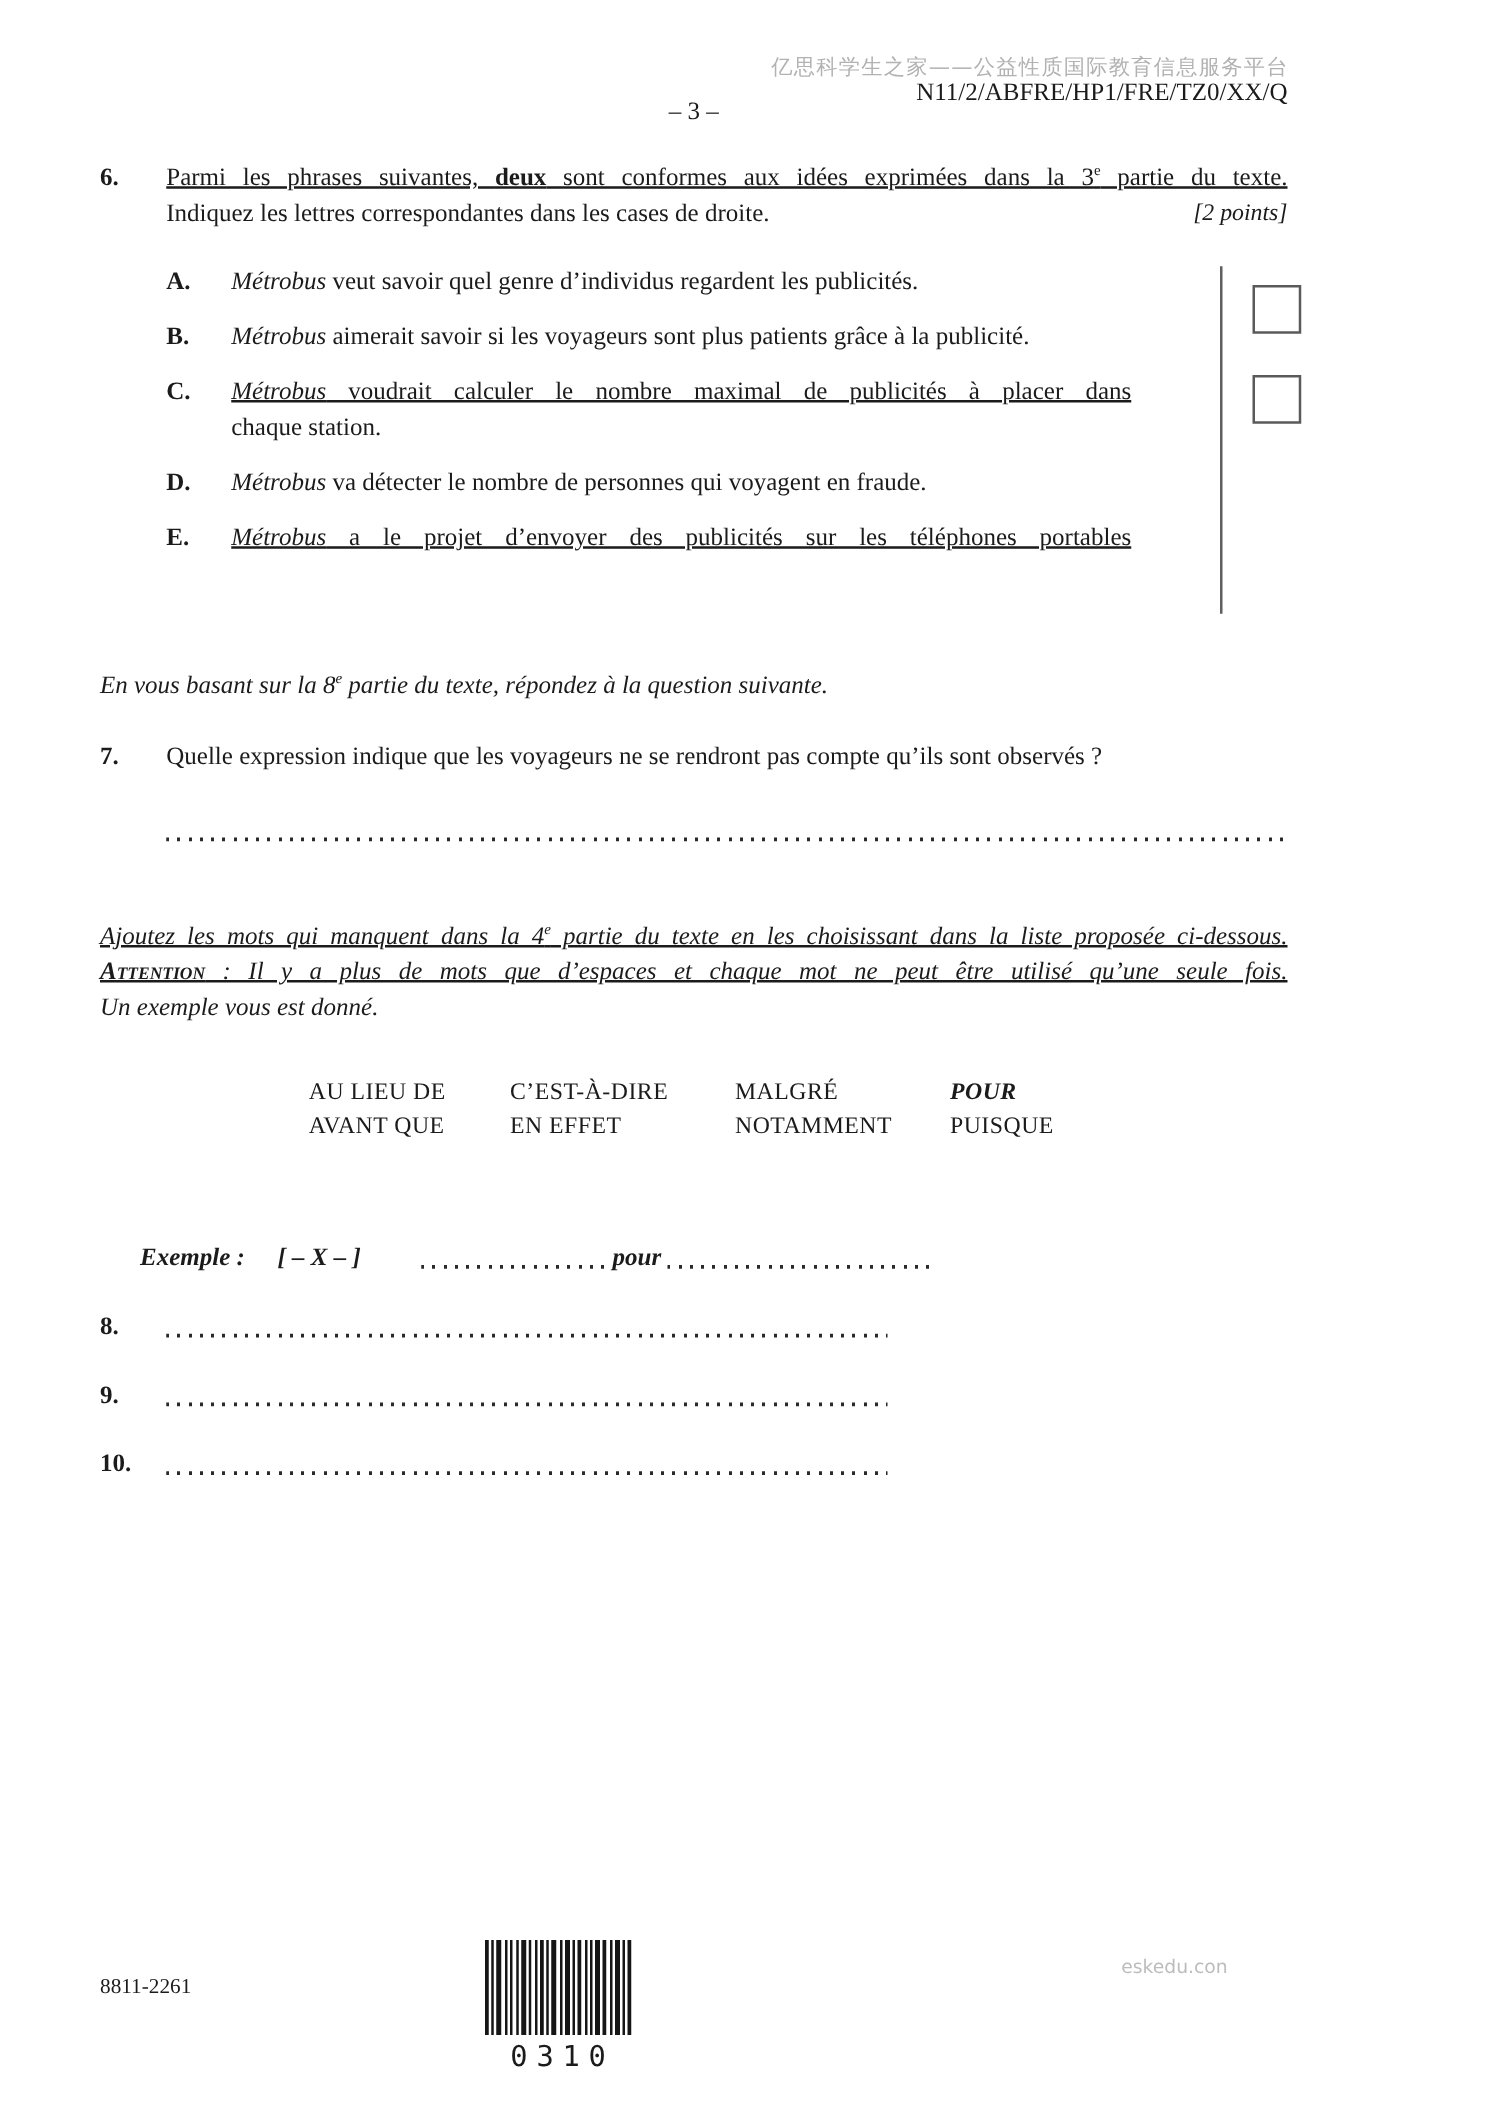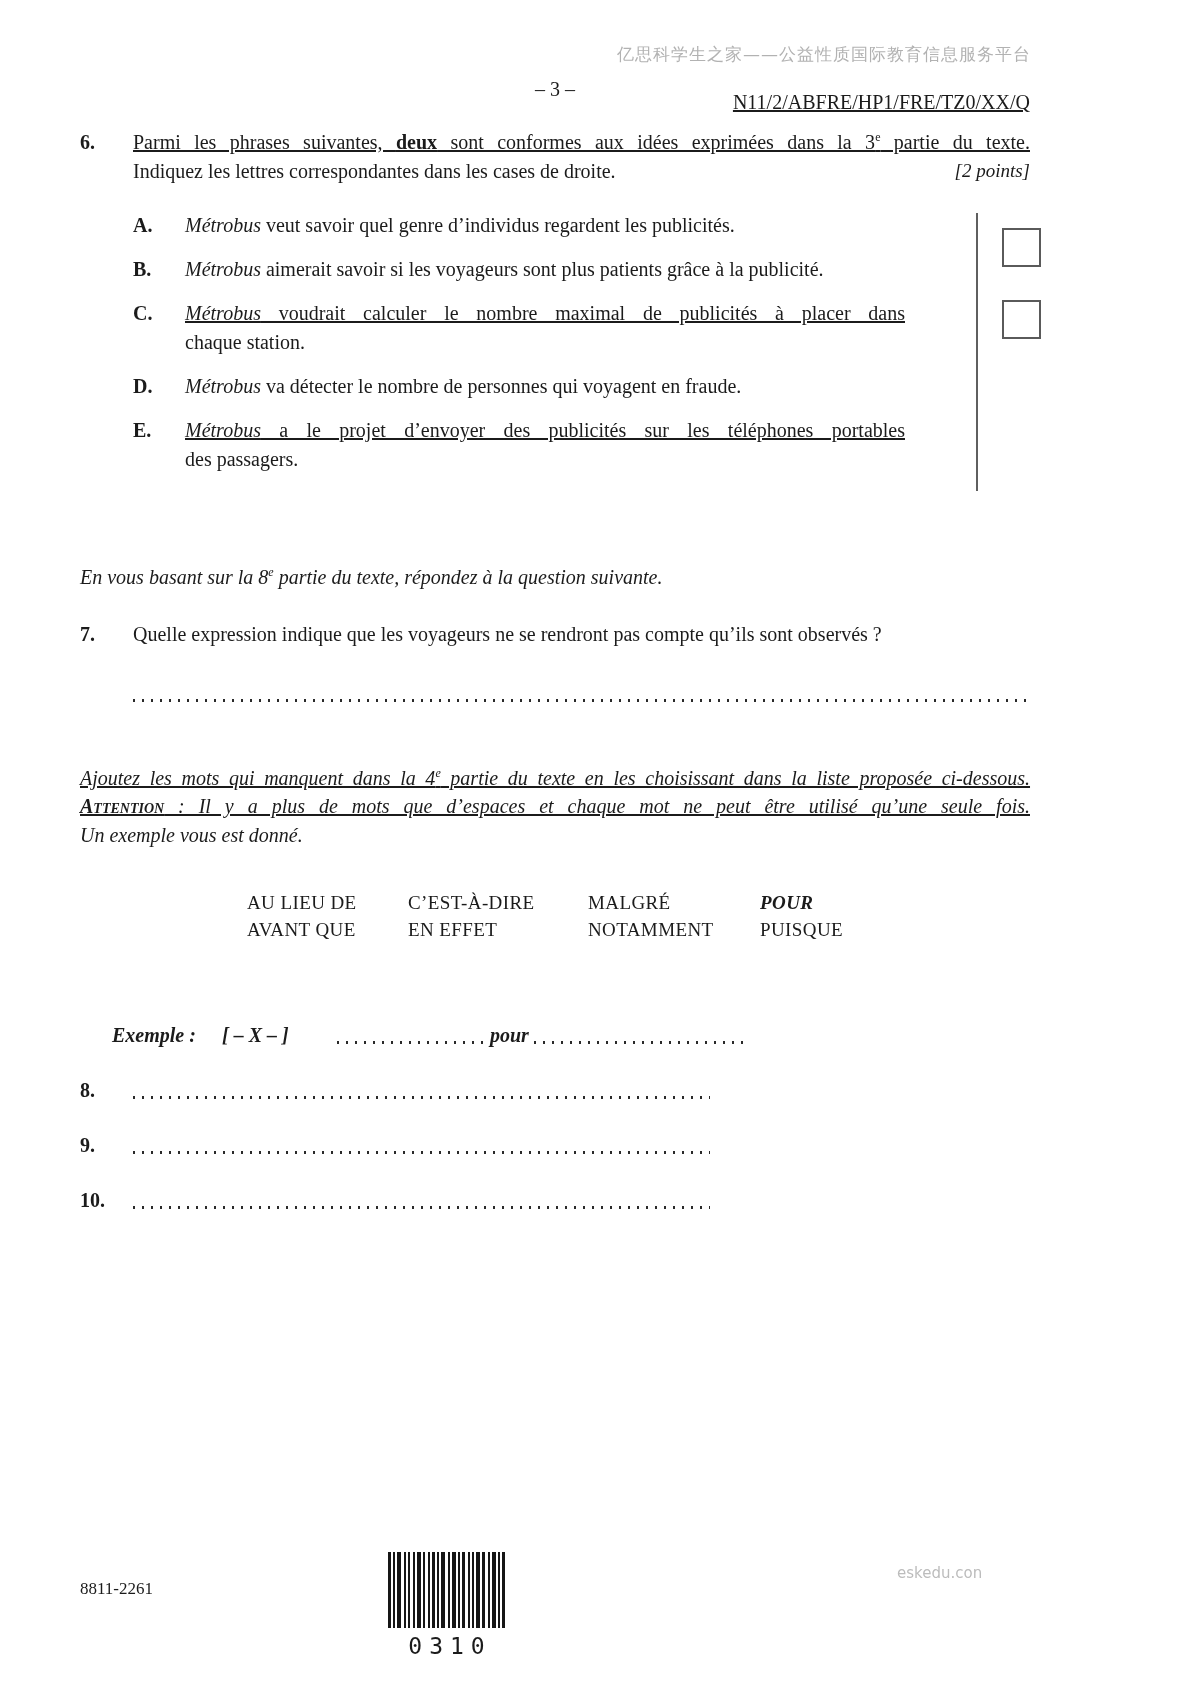--- a/index.html
+++ b/index.html
@@ -5,21 +5,21 @@
   html,body { margin:0; padding:0; background:#ffffff; }
   .page {
     position:relative; width:1191px; height:1684px; margin:0 auto;
     background:#ffffff; color:#1b1b1b; overflow:hidden;
     font-family:"Liberation Serif", serif; font-size:20px; line-height:1.45;
   }
   
   .wm-top { position:absolute; top:42px; left:617px; font-family:"DejaVu Sans", sans-serif;
             font-size:17px; color:#b2b2b2; letter-spacing:1px; }
   .page-num { position:absolute; top:75px; left:535px; font-size:20px; }
-  .paper-code { position:absolute; top:88px; right:161px; font-size:20px;text-decoration:underline; }
+  .paper-code { position:absolute; top:60px; right:161px; font-size:20px; }
 
   
   .main { position:absolute; left:80px; top:128px; width:950px; }
   .qrow { display:grid; grid-template-columns:53px 1fr; }
   .qnum { font-weight:bold; }
   .j-force { text-align:justify; text-align-last:justify;text-decoration:underline; }
   .line2-row { display:flex; }
   .points { margin-left:auto; font-style:italic; font-size:19px; }
   b, .bold { font-weight:bold; }
   i, .ital { font-style:italic; }
@@ -111,21 +111,20 @@
         </span>
       </div>
       <div class="opt">
         <span class="opt-letter">D.</span>
         <span><i>Métrobus</i><span> va détecter le nombre de personnes qui voyagent en fraude.</span></span>
       </div>
       <div class="opt">
         <span class="opt-letter">E.</span>
         <span>
           <span class="j-force" style="display:block"><i>Métrobus</i><span> a le projet d’envoyer des publicités sur les téléphones portables</span></span>
-          <span style="display:block">des passagers.</span>
         </span>
       </div>
     </div>
 
     <div class="basant"><span>En vous basant sur la 8</span><sup>e</sup><span> partie du texte, répondez à la question suivante.</span></div>
 
     <div class="qrow q7">
       <div class="qnum">7.</div>
       <div>Quelle expression indique que les voyageurs ne se rendront pas compte qu’ils sont observés ?</div>
     </div>

